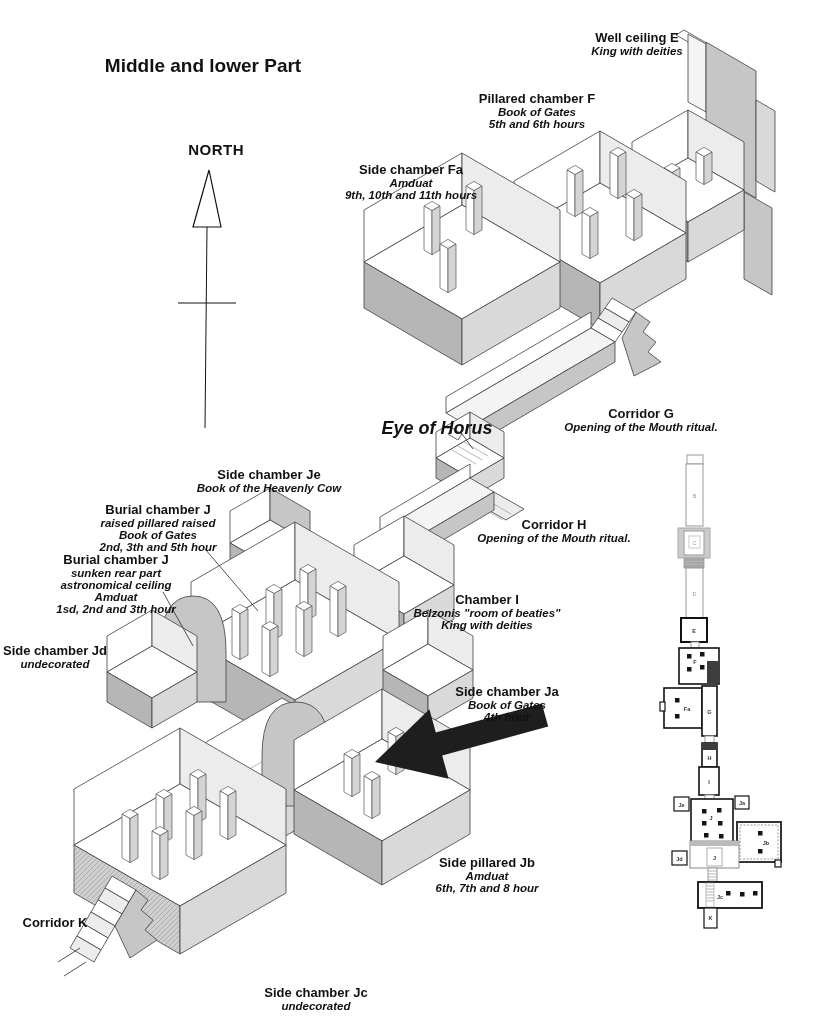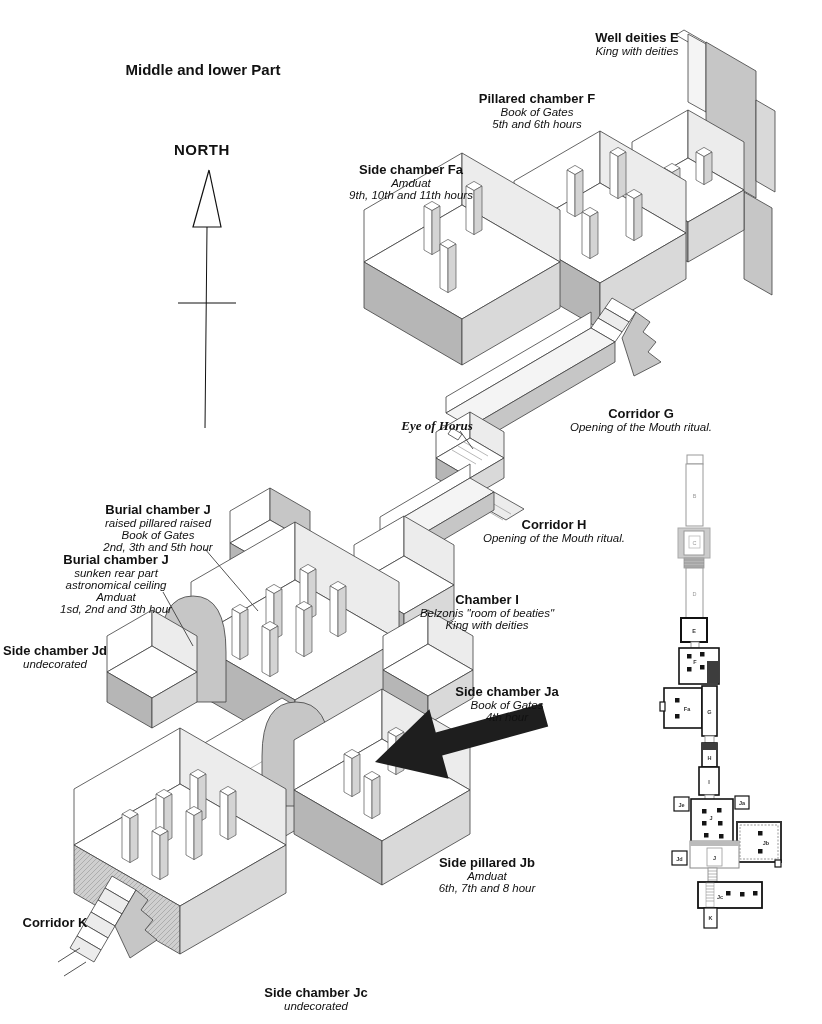--- a/index.html
+++ b/index.html
@@ -22,27 +22,27 @@
   .m2{fill:#fff;stroke:#999;stroke-width:1}
   .m3{fill:#fff;stroke:#111;stroke-width:1.2}
   .mb{fill:#fff;stroke:#111;stroke-width:2}
   .mp{fill:#151515;stroke:none}
   .mh{fill:#3d3d3d;stroke:none}
   .mt{font:bold 5.5px "Liberation Sans",sans-serif;fill:#333;text-anchor:middle}
   .mg{font:5.5px "Liberation Sans",sans-serif;fill:#999;text-anchor:middle}
   
   .ann{position:absolute;text-align:center;line-height:1.06;}
   .ann .t{font-weight:bold;font-size:13px;white-space:nowrap;}
-  .ann .s{font-weight:normal;font-style:italic;font-size:11.5px;white-space:nowrap;}
+  .ann .s{font-weight:bold;font-style:italic;font-size:11.5px;white-space:nowrap;}
   .ann .s:empty{display:none}
-  .ann .it{font-style:italic;font-size:13px;font-family:Liberation Serif, serif;}
+  .ann .it{font-style:italic;font-size:18px;}
   #title{position:absolute;left:48px;top:52px;width:310px;text-align:center;}
   #title .main{font-weight:bold;font-size:26px;white-space:nowrap;}
-  #title .sub{font-weight:bold;font-size:15px;margin-top:9px;white-space:nowrap;}
-  #north-label{position:absolute;left:174px;top:141px;width:70px;text-align:left;
+  #title .sub{font-weight:bold;font-size:19px;margin-top:3px;white-space:nowrap;}
+  #north-label{position:absolute;left:174px;top:141px;width:70px;text-align:right;
                font-weight:bold;font-size:15px;letter-spacing:.5px;}
 </style>
 </head>
 <body>
 
 <div id="stage">
 
 <svg id="scene" width="822" height="1024" viewBox="0 0 822 1024">
   <defs>
     <pattern id="hatch" width="5" height="5" patternUnits="userSpaceOnUse">
@@ -326,21 +326,21 @@
   </g>
 </svg>
 
 <div id="title">
   <div class="sub">Middle and lower Part</div>
 </div>
 
 <div id="north-label">NORTH</div>
 
 <div class="ann" style="left:542px;top:31px;width:190px">
-  <div class="t">Well deities E</div>
+  <div class="t">Well ceiling E</div>
   <div class="s">King with deities</div>
 </div>
 
 <div class="ann" style="left:442px;top:92px;width:190px">
   <div class="t">Pillared chamber F</div>
   <div class="s">Book of Gates</div>
   <div class="s">5th and 6th hours</div>
 </div>
 
 <div class="ann" style="left:316px;top:163px;width:190px">
@@ -352,20 +352,24 @@
 
 <div class="ann" style="left:546px;top:407px;width:190px">
   <div class="t">Corridor G</div>
   <div class="s">Opening of the Mouth ritual.</div>
 </div>
 
 <div class="ann" style="left:342px;top:419px;width:190px">
   <div class="t it">Eye of Horus</div>
 </div>
 
+<div class="ann" style="left:174px;top:468px;width:190px">
+  <div class="t">Side chamber Je</div>
+  <div class="s">Book of the Heavenly Cow</div>
+</div>
 
 <div class="ann" style="left:459px;top:518px;width:190px">
   <div class="t">Corridor H</div>
   <div class="s">Opening of the Mouth ritual.</div>
 </div>
 
 <div class="ann" style="left:63px;top:503px;width:190px">
   <div class="t">Burial chamber J</div>
   <div class="s">raised pillared raised</div>
   <div class="s">Book of Gates</div>

